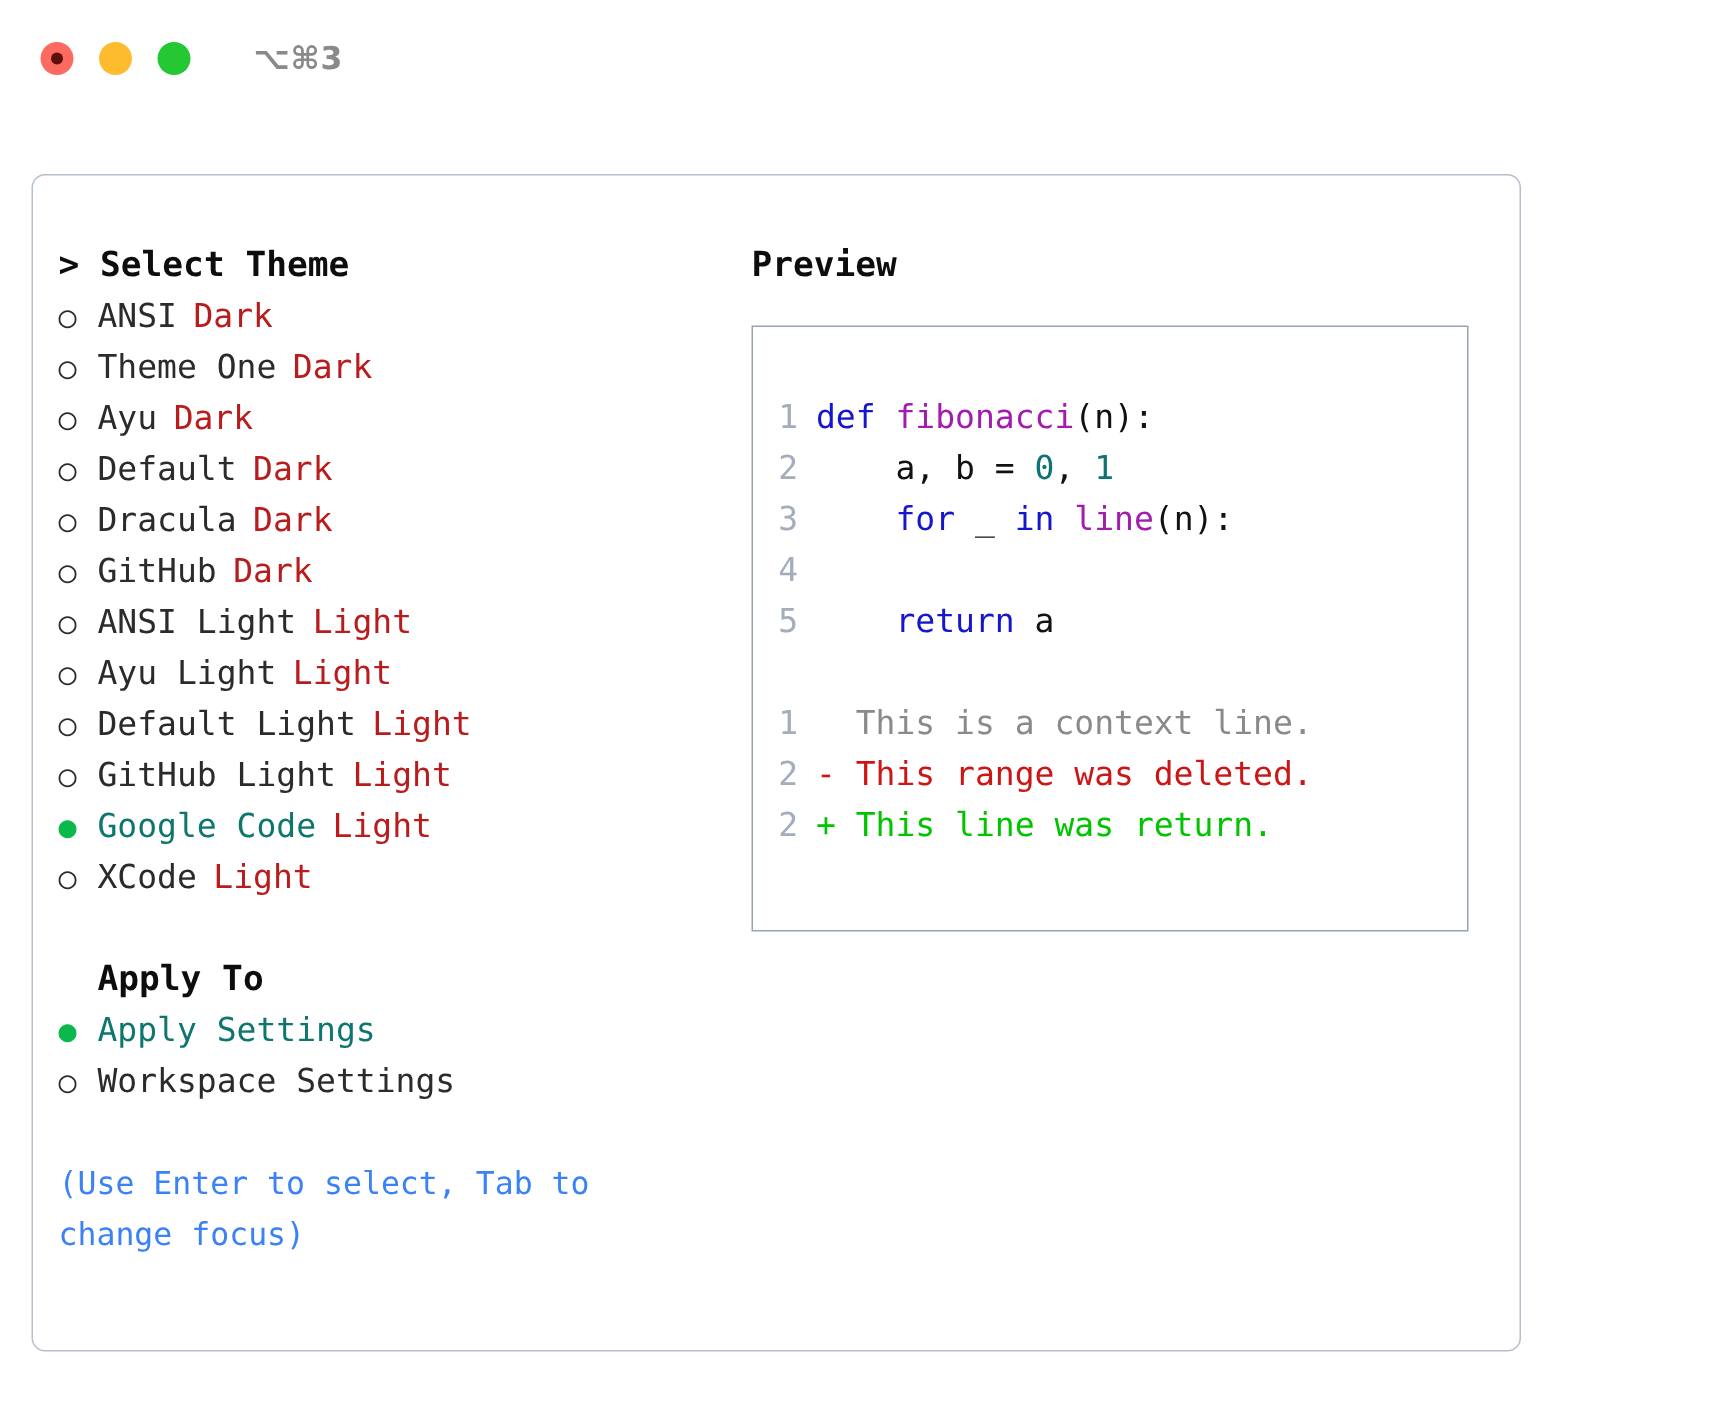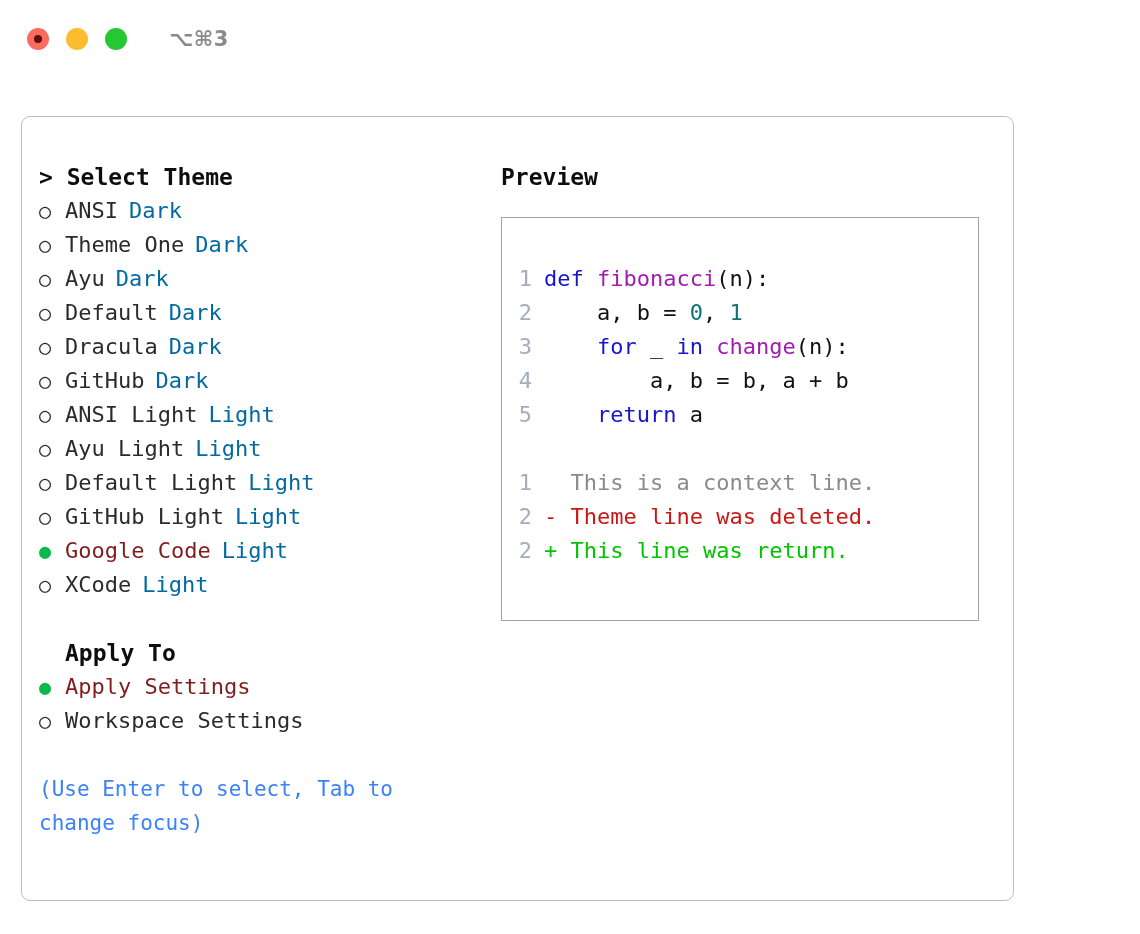--- a/index.html
+++ b/index.html
@@ -101,23 +101,23 @@
   .bullet {
     display: inline-block;
     width: 26px;
     flex: 0 0 26px;
     font-size: 20px;
     color: #2b2b2b;
     line-height: 34px;
   }
   .bullet.sel { color: #0bb84c; }
   .opt-label { color: #2b2b2b; }
-  .opt.selected .opt-label { color: #7f1d1d; }
+  .opt.selected .opt-label { color: #0f766e; }
   .opt-tag {
-    color: #0369a1;
+    color: #b91c1c;
     padding-left: 11px;
   }
 
   .spacer-row { height: 34px; }
 
   .hint {
     margin-top: 34px;
     font-size: 21px;
     line-height: 34px;
     color: #3b82f6;
@@ -206,27 +206,27 @@
       <div class="hint">(Use Enter to select, Tab to change focus)</div>
     </div>
 
     <div class="col-right">
       <div class="sec-head">Preview</div>
 
       <div class="preview-box">
         <div id="code-block">
             <div class="code-line"><span class="ln">1</span><span class="code-text"><span class="tok-kw">def </span><span class="tok-fn">fibonacci</span><span class="tok-pl">(n):</span></span></div>
             <div class="code-line"><span class="ln">2</span><span class="code-text"><span class="tok-pl">    a, b = </span><span class="tok-num">0</span><span class="tok-pl">, </span><span class="tok-num">1</span></span></div>
-            <div class="code-line"><span class="ln">3</span><span class="code-text"><span class="tok-kw">    for </span><span class="tok-pl">_ </span><span class="tok-kw">in </span><span class="tok-fn">change</span><span class="tok-pl">(n):</span></span></div>
-            <div class="code-line"><span class="ln">4</span><span class="code-text"><span class="tok-pl">        a, b = b, a + b</span></span></div>
+            <div class="code-line"><span class="ln">3</span><span class="code-text"><span class="tok-kw">    for </span><span class="tok-pl">_ </span><span class="tok-kw">in </span><span class="tok-fn">line</span><span class="tok-pl">(n):</span></span></div>
+            <div class="code-line"><span class="ln">4</span></div>
             <div class="code-line"><span class="ln">5</span><span class="code-text"><span class="tok-kw">    return </span><span class="tok-pl">a</span></span></div>
           </div>
         <div class="gap-line"></div>
         <div id="diff-block">
             <div class="code-line"><span class="ln">1</span><span class="code-text"><span class="tok-ctx">  This is a context line.</span></span></div>
-            <div class="code-line"><span class="ln">2</span><span class="code-text"><span class="tok-del">- Theme line was deleted.</span></span></div>
+            <div class="code-line"><span class="ln">2</span><span class="code-text"><span class="tok-del">- This range was deleted.</span></span></div>
             <div class="code-line"><span class="ln">2</span><span class="code-text"><span class="tok-add">+ This line was return.</span></span></div>
           </div>
       </div>
     </div>
 
   </div>
 </div>
 
 </body></html>

